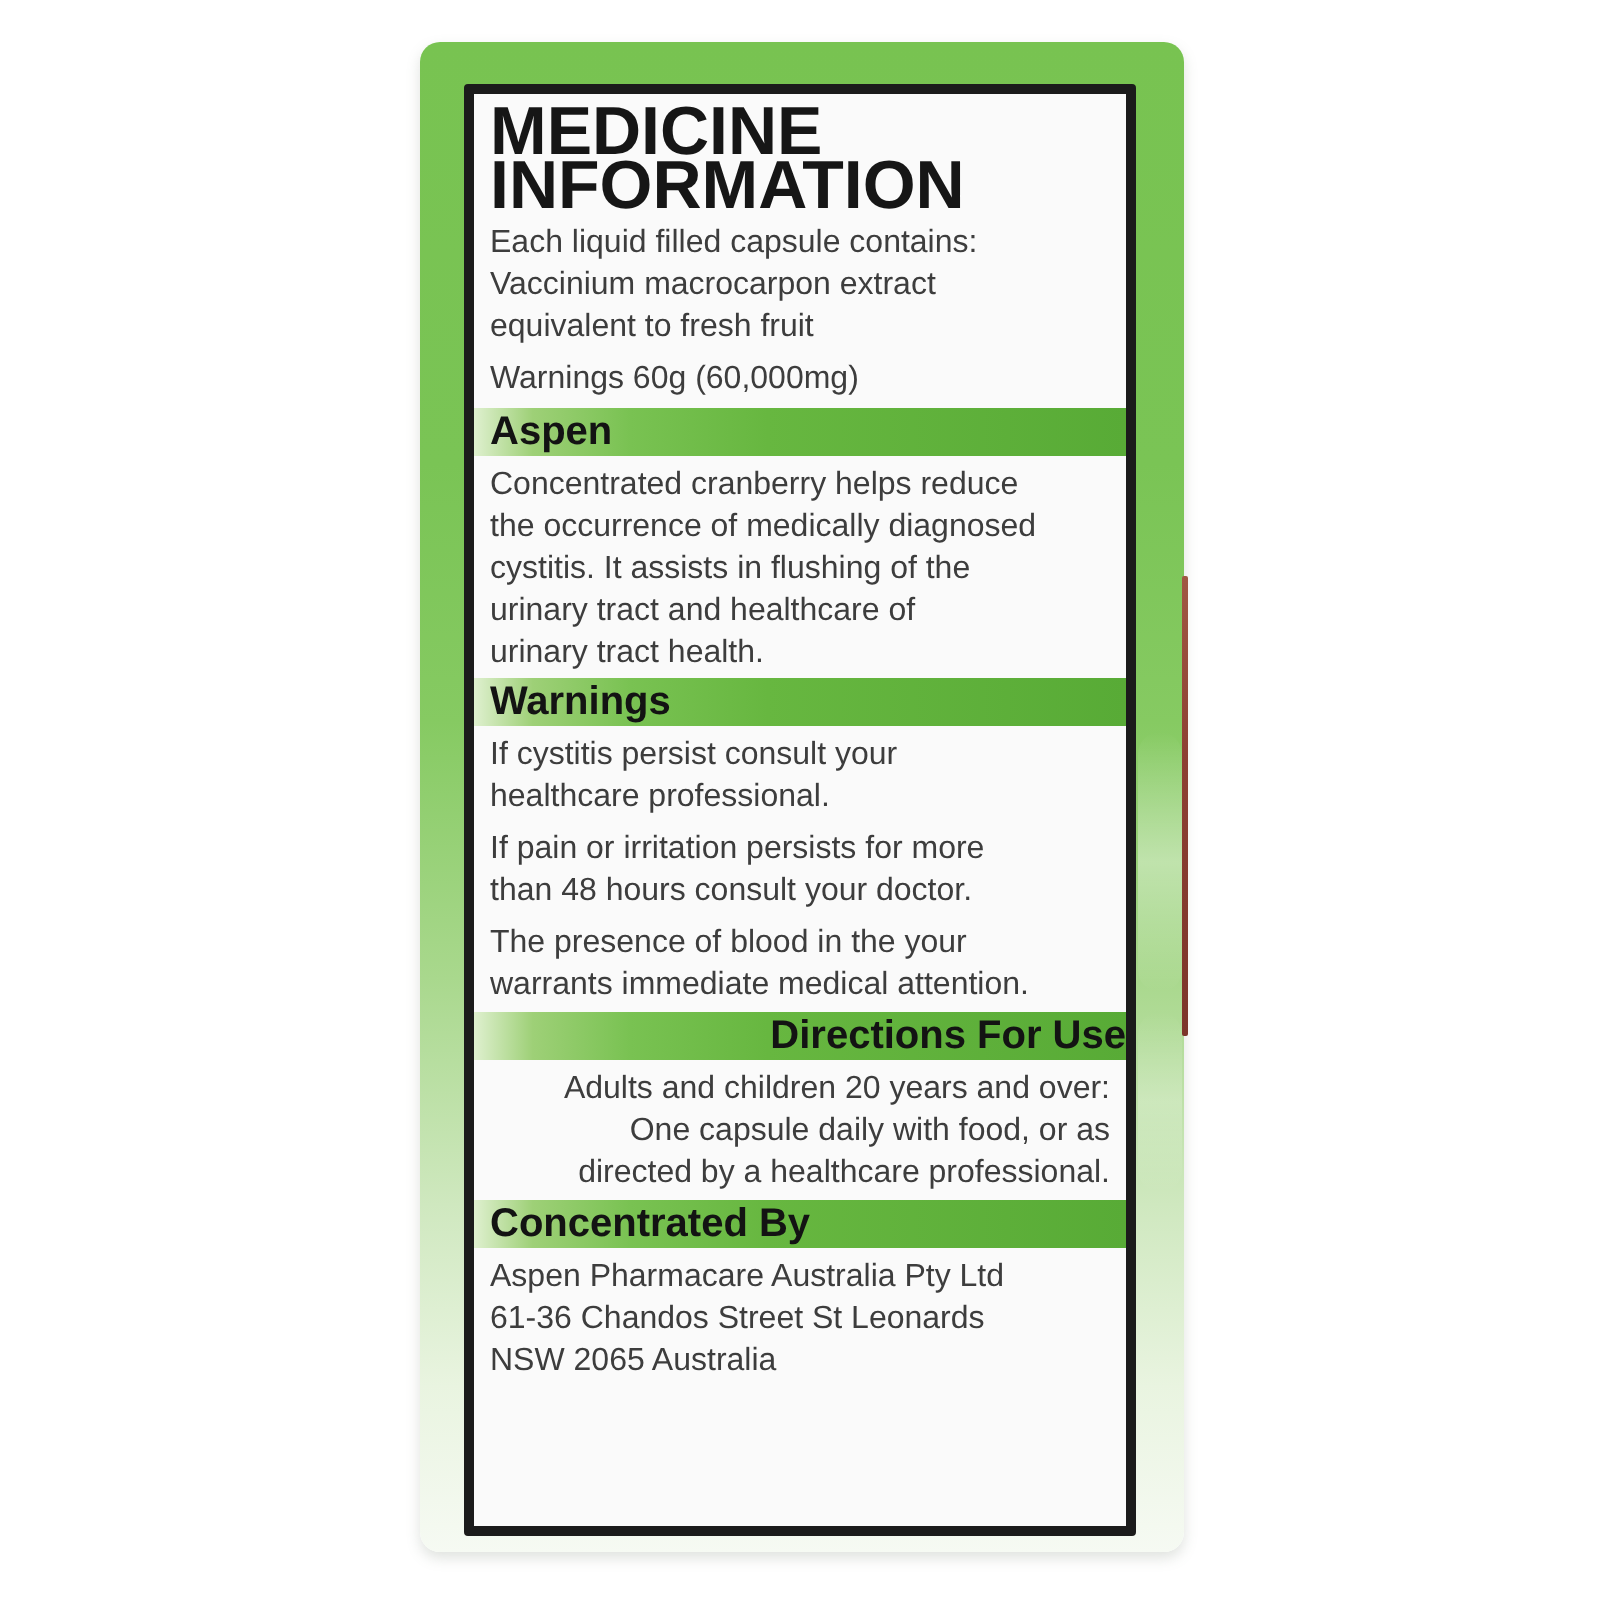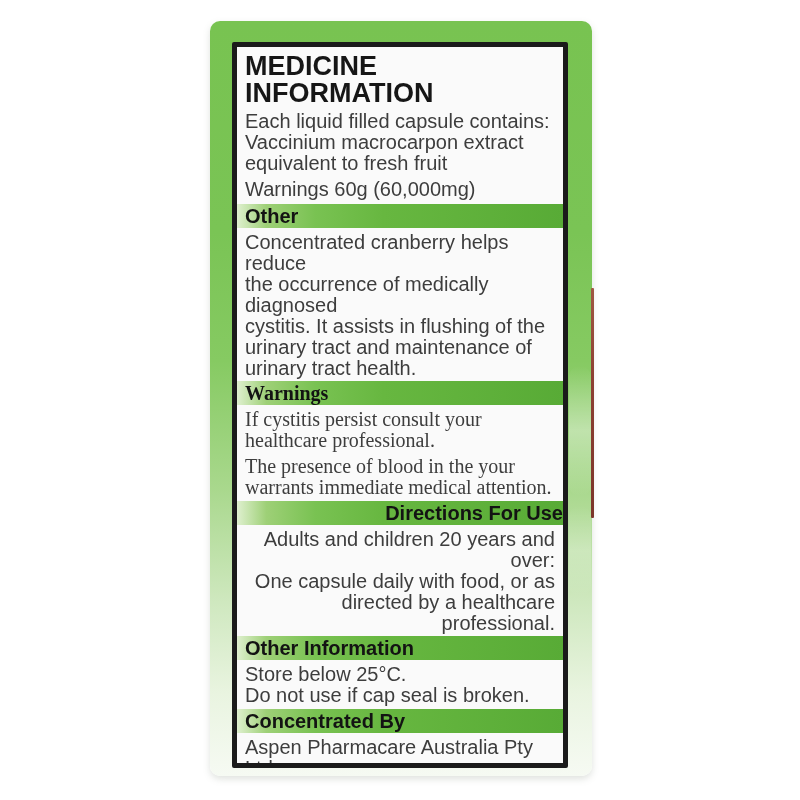--- a/index.html
+++ b/index.html
@@ -67,21 +67,21 @@
     width: 336px;
     height: 726px;
     box-sizing: border-box;
     border: 5px solid var(--panel-border-black);
     border-radius: 2px;
     background: var(--panel-bg);
     overflow: hidden;
   }
   .title {
     margin: 6px 0 0 8px;
-    font-size: 27px;
+    font-size: 34px;
     line-height: 27px;
     font-weight: 700;
     letter-spacing: 0px;
     color: var(--title-color);
   }
   .sec { margin: 0; }
   .sec .bar {
     height: 24px;
     line-height: 24px;
     font-size: 20px;
@@ -90,27 +90,27 @@
     padding-left: 8px;
     background: linear-gradient(90deg,
       var(--bar-green-left) 0%,
       #9ed077 9%,
       #79c252 24%,
       var(--bar-green) 45%,
       var(--bar-green-dark) 100%);
   }
   .s1 { margin-top: 1px; }
   .s2 { margin-top: 4px; }
-  .s3 { margin-top: 2px; font-family: Liberation Serif, serif; }
+  .s3 { margin-top: 2px; }
   .s4 { margin-top: 3px; text-align: right; }
   .s5 { margin-top: 2px; }
   .s6 { margin-top: 3px; }
   .sec p {
     margin: 4px 8px 0 8px;
-    font-size: 20px;
+    font-size: 16px;
     line-height: 21px;
     color: var(--body-color);
     white-space: pre-line;
   }
   .sec p + p { margin-top: 5px; }
 </style>
 </head>
 <body>
 
 <div class="stage">
@@ -122,48 +122,45 @@
       <h1 class="title">MEDICINE INFORMATION</h1>
 
       <section class="sec s1">
         <p>Each liquid filled capsule contains:
 Vaccinium macrocarpon extract
 equivalent to fresh fruit</p>
         <p>Warnings 60g (60,000mg)</p>
       </section>
 
       <section class="sec s2">
-        <div class="bar">Other</div>
+        <div class="bar">Aspen</div>
         <p>Concentrated cranberry helps reduce
 the occurrence of medically diagnosed
 cystitis. It assists in flushing of the
-urinary tract and maintenance of
+urinary tract and healthcare of
 urinary tract health.</p>
       </section>
 
       <section class="sec s3">
         <div class="bar">Warnings</div>
         <p>If cystitis persist consult your
 healthcare professional.</p>
+        <p>If pain or irritation persists for more
+than 48 hours consult your doctor.</p>
         <p>The presence of blood in the your
 warrants immediate medical attention.</p>
       </section>
 
       <section class="sec s4">
         <div class="bar">Directions For Use</div>
         <p>Adults and children 20 years and over:
 One capsule daily with food, or as
 directed by a healthcare professional.</p>
       </section>
 
-      <section class="sec s5">
-        <div class="bar">Other Information</div>
-        <p>Store below 25°C.
-Do not use if cap seal is broken.</p>
-      </section>
 
       <section class="sec s6">
         <div class="bar">Concentrated By</div>
         <p>Aspen Pharmacare Australia Pty Ltd
 61-36 Chandos Street St Leonards
 NSW 2065 Australia</p>
       </section>
     </div>
   </div>
 

